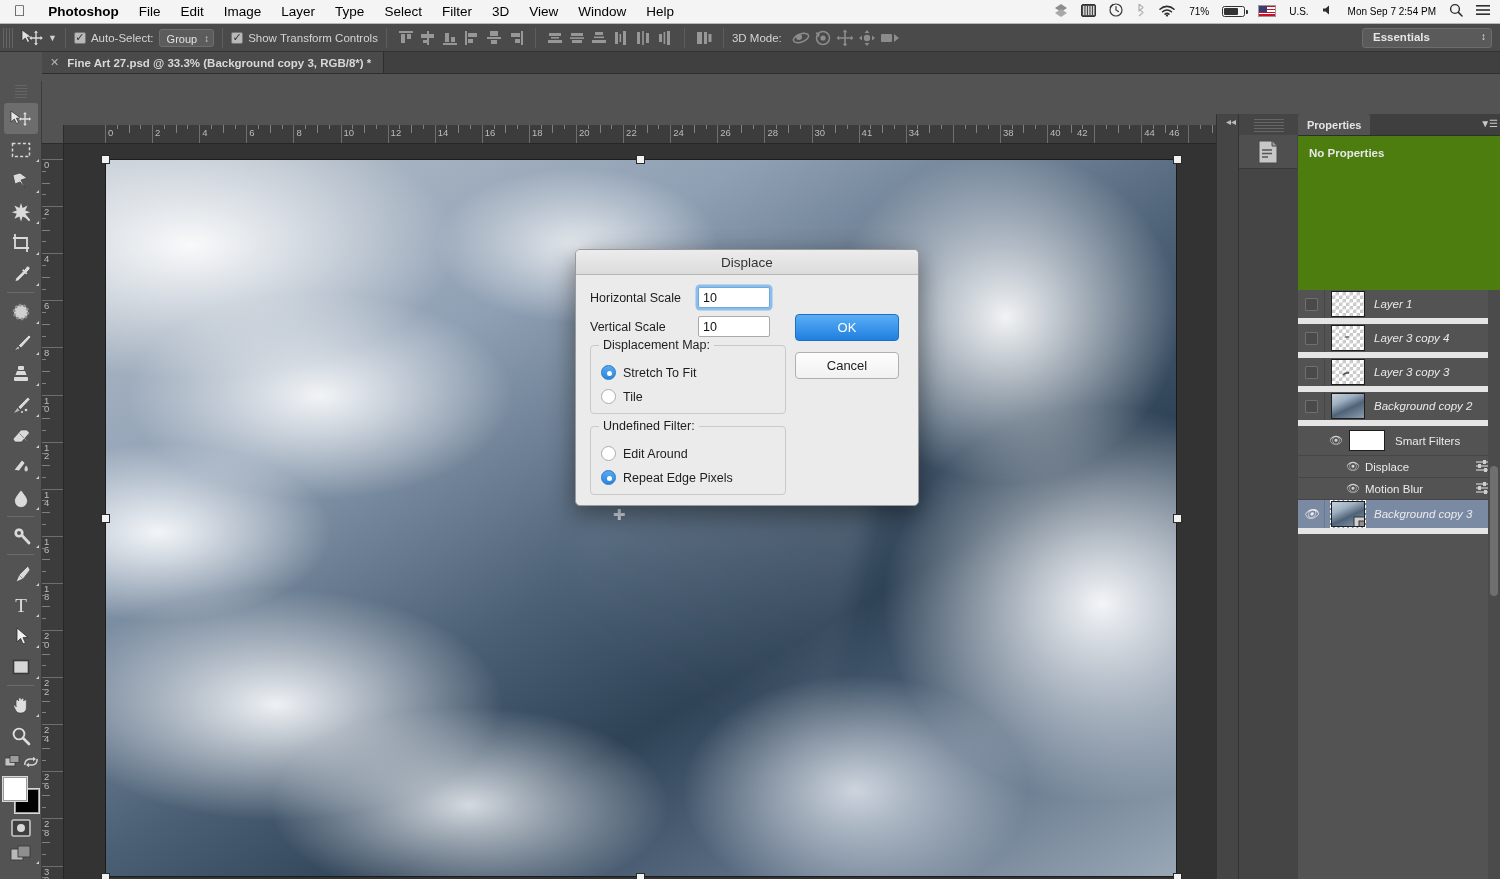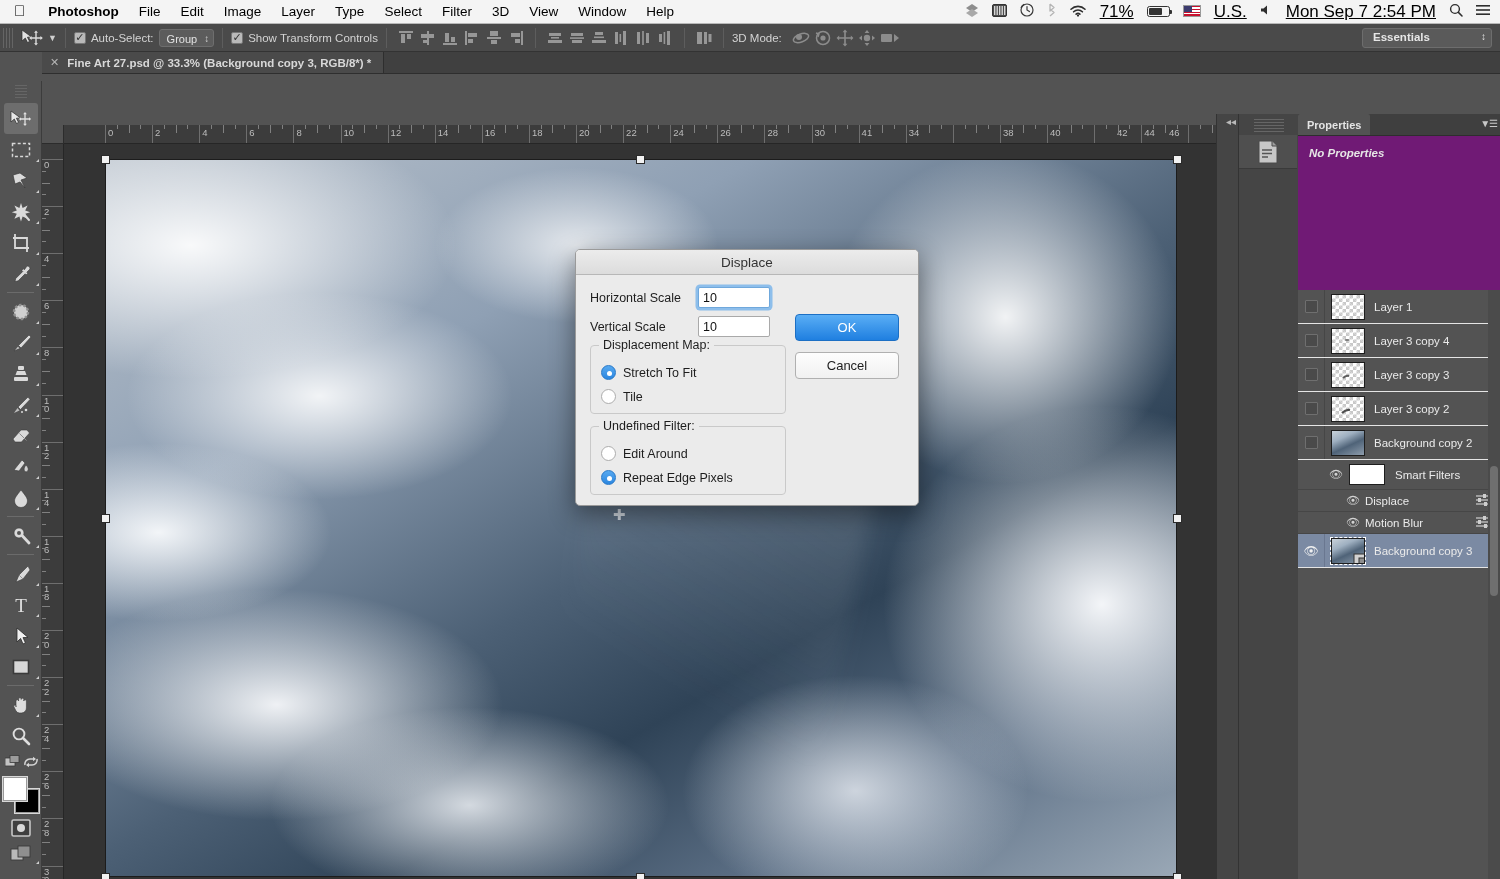--- a/index.html
+++ b/index.html
@@ -17,21 +17,21 @@
     background: #f4f4f4;
     border-bottom: 1px solid #b8b8b8;
     display: flex; align-items: center;
     font-size: 13.5px; color: #000;
   }
   .macbar .apple { margin: 0 13px 0 14px; font-size: 15px; line-height: 1; position: relative; top: -1px;}
   .macbar .mi { padding: 0 10px; white-space: nowrap; }
   .macbar .mi.bold { font-weight: bold; }
   .macbar .right { margin-left: auto; display: flex; align-items: center; padding-right: 10px; }
   .macbar .right > * { margin-left: 13px; }
-  .macbar .right .small { font-size: 17px; text-decoration: underline; }
+  .macbar .right .small { font-size: 10px; }
   .flagicon {
     width: 18px; height: 12px; display: inline-block;
     background: linear-gradient(to bottom,#c8102e 0 14%, #fff 14% 28%, #c8102e 28% 42%, #fff 42% 56%, #c8102e 56% 70%, #fff 70% 85%, #c8102e 85% 100%);
     position: relative; vertical-align: -1px; border: 0.5px solid #999;
   }
   .flagicon::before { content:""; position:absolute; left:0; top:0; width:8px; height:6px; background:#3c3b6e; }
   .battery {
     width: 23px; height: 11px; border: 1.3px solid #333; border-radius: 2.5px;
     display: inline-block; position: relative; vertical-align: -1px; padding: 1px;
   }
@@ -160,39 +160,39 @@
   .collapse-arrows { position:absolute; right:2px; top:2px; color:#b9b9b9; font-size:10px; }
 
   .panels { position:absolute; right:0; top:90px; width:202px; bottom:0; background:#535353; }
   .panel-tabs {
     display:flex; align-items:stretch; height:22px; background:#3f3f3f; position:relative;
     border-bottom:1px solid #2e2e2e;
   }
   .ptab { font-size:11px; font-weight:bold; color:#9a9a9a; padding:5px 9px 0; white-space:nowrap; }
   .ptab.sel { background:#535353; color:#e4e4e4; border-top-left-radius:2px; border-top-right-radius:2px;}
   .pmenu { position:absolute; right:3px; top:4px; color:#c8c8c8; font-size:10px; letter-spacing:-1px;}
-  .panel-body { background:#701a75;font-style:italic; }
+  .panel-body { background:#4d7c0f; }
 
   .no-props { color:#e6e6e6; font-size:11.5px; font-weight:bold; padding:11px 0 0 11px; }
 
   .layer-ctl { padding:4px 6px; border-bottom:1px solid #444; display:flex; align-items:center; gap:4px; font-size:10.5px; color:#d6d6d6;}
   .kind-sel { background:#5c5c5c; border:1px solid #6e6e6e; border-radius:3px; padding:1px 14px 1px 4px;
     font-size:10.5px; color:#e0e0e0; position:relative; display:flex; align-items:center; gap:3px; height:18px;}
   .kind-sel::after{content:"\2195"; position:absolute; right:3px; top:1px; font-size:9px;}
   .filt-ico { width:17px;height:17px; display:flex;align-items:center;justify-content:center; color:#c6c6c6; font-size:12px;}
   .blend-sel { flex:1; background:#5c5c5c; border:1px solid #6e6e6e; border-radius:3px; color:#e4e4e4;
     font-size:10.5px; padding:1px 16px 1px 5px; height:18px; position:relative;}
   .blend-sel::after{content:"\2195"; position:absolute; right:4px; top:1px; font-size:9px;}
   .numbox { background:#3d3d3d; border:1px solid #6a6a6a; border-radius:2px; color:#e8e8e8; font-size:10.5px;
     padding:1px 4px; min-width:36px; text-align:right; height:17px;}
   .drop-btn { width:14px;height:17px; background:#5c5c5c;border:1px solid #6e6e6e;border-radius:2px;
     color:#d0d0d0; font-size:7px; display:flex;align-items:center;justify-content:center;}
 
   .layer-list { position:absolute; left:0; right:0; top:176px; bottom:0; overflow:hidden; background:#535353; }
-  .layer-row { display:flex; align-items:center; height:34px; border-bottom:1px solid #e5e5e5; position:relative;}
+  .layer-row { display:flex; align-items:center; height:34px; border-bottom:6px solid #e5e5e5; position:relative;font-style:italic;}
   .layer-row.sel { background:#7b8aa3; }
   .eye-cell { width:27px; display:flex; align-items:center; justify-content:center; border-right:1px solid #464646; height:100%;}
   .eye-box { width:13px;height:13px;border:1px solid #6f6f6f; background:#4a4a4a; border-radius:1px;}
   .thumb { width:34px;height:26px; border:1px solid #1e1e1e; margin-left:6px; position:relative; overflow:hidden;
     background-image:
       linear-gradient(45deg,#c8c8c8 25%,transparent 25%,transparent 75%,#c8c8c8 75%),
       linear-gradient(45deg,#c8c8c8 25%,#fff 25%,#fff 75%,#c8c8c8 75%);
     background-size:7px 7px; background-position:0 0,3.5px 3.5px;}
   .thumb.photo { background-image:linear-gradient(155deg,#c9d2da 0%,#9fb0c1 30%,#4f6378 58%,#8e9dad 100%); background-size:auto;}
   .thumb .lnk { position:absolute; right:-5px; bottom:-4px; width:17px;height:15px; }
@@ -785,21 +785,21 @@
         <div class="rh-lbl" style="left: 935.9px;">38</div>
         <div class="rh-tick" style="left: 947.675px; height: 4px;"></div>
         <div class="rh-tick" style="left: 959.45px; height: 8px;"></div>
         <div class="rh-tick" style="left: 971.225px; height: 4px;"></div>
         <div class="rh-tick major" style="left: 983px;"></div>
         <div class="rh-lbl" style="left: 983px;">40</div>
         <div class="rh-tick" style="left: 994.775px; height: 4px;"></div>
         <div class="rh-tick" style="left: 1006.55px; height: 8px;"></div>
         <div class="rh-tick" style="left: 1018.33px; height: 4px;"></div>
         <div class="rh-tick major" style="left: 1030.1px;"></div>
-        <div class="rh-lbl" style="left: 1050px; text-align: right;">42</div>
+        <div class="rh-lbl" style="left: 1010px; text-align: right;">42</div>
         <div class="rh-tick" style="left: 1041.88px; height: 4px;"></div>
         <div class="rh-tick" style="left: 1053.65px; height: 8px;"></div>
         <div class="rh-tick" style="left: 1065.42px; height: 4px;"></div>
         <div class="rh-tick major" style="left: 1077.2px;"></div>
         <div class="rh-lbl" style="left: 1077.2px;">44</div>
         <div class="rh-tick" style="left: 1088.97px; height: 4px;"></div>
         <div class="rh-tick" style="left: 1100.75px; height: 8px;"></div>
         <div class="rh-tick" style="left: 1112.53px; height: 4px;"></div>
         <div class="rh-tick major" style="left: 1124.3px;"></div>
         <div class="rh-lbl" style="left: 1102px;">46</div>
@@ -1084,31 +1084,20 @@
             <span class="eye-box"></span>
           </span>
         <span class="thumb">
             <svg width="34" height="26" style="position:absolute;left:0;top:0;">
               <path d="M11 15 q3 -3 6 -2" stroke="#5e5e5e" stroke-width="2" fill="none"></path>
             </svg>
           </span>
         <span class="layer-name">Layer 3 copy 3</span>
       </div>
 
-      <div class="layer-row">
-        <span class="eye-cell">
-            <span class="eye-box"></span>
-          </span>
-        <span class="thumb">
-            <svg width="34" height="26" style="position:absolute;left:0;top:0;">
-              <path d="M10 16 q4 -4 8 -3" stroke="#4e4e4e" stroke-width="2.2" fill="none"></path>
-            </svg>
-          </span>
-        <span class="layer-name">Layer 3 copy 2</span>
-      </div>
 
       <div class="layer-row">
         <span class="eye-cell">
             <span class="eye-box"></span>
           </span>
         <span class="thumb photo"></span>
         <span class="layer-name">Background copy 2</span>
       </div>
 
 

